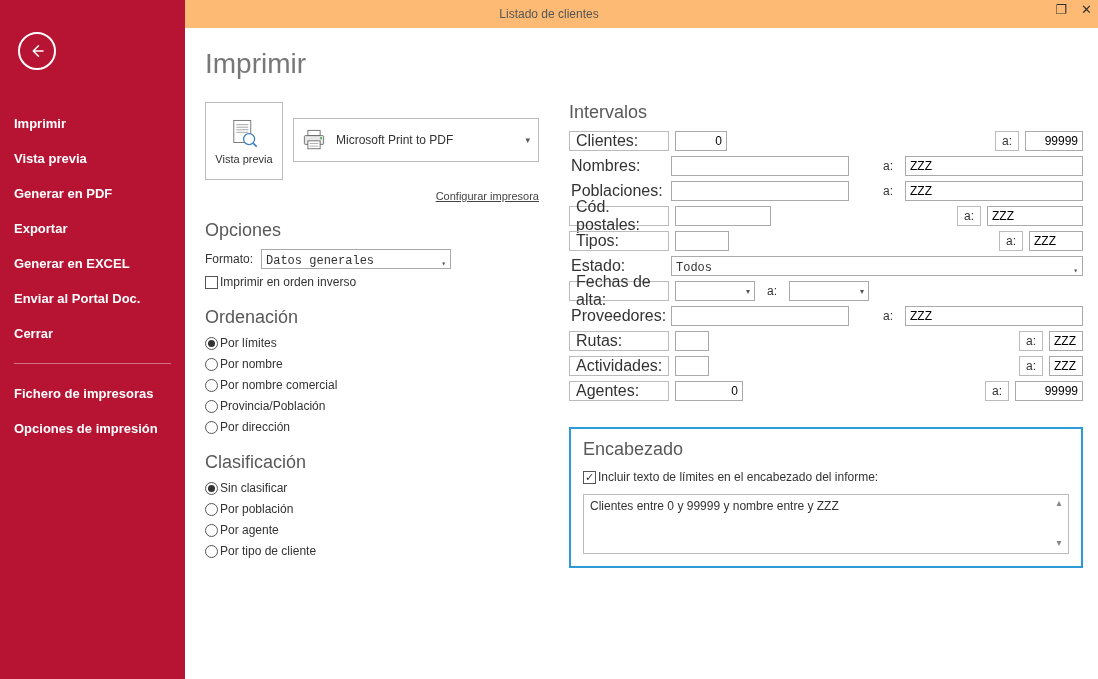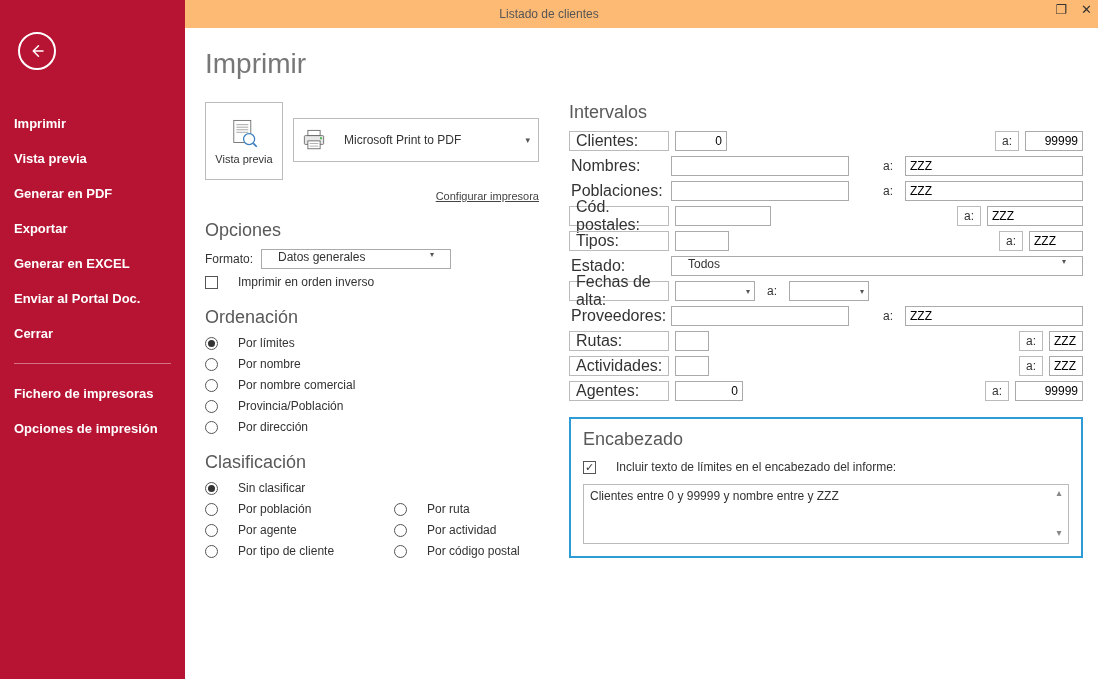--- a/index.html
+++ b/index.html
@@ -117,21 +117,20 @@
   .printer-select {
     border: 1px solid #bbb;
     height: 44px;
     width: 246px;
     display: flex;
     align-items: center;
     padding: 0 6px;
     cursor: pointer;
     position: relative;
     margin-top: 16px;
-    gap: 8px;
   }
   .printer-select .picon { width: 28px; height: 28px; margin-right: 8px; }
   .printer-select .plabel { font-size: 12px; color: #333; }
   .printer-select .chev { position: absolute; right: 8px; font-size: 9px; color: #555; }
   .config-link {
     text-align: right;
     width: 334px;
     margin-top: 10px;
     font-size: 11px;
     color: #444;
@@ -142,33 +141,34 @@
     display: flex;
     align-items: center;
     gap: 8px;
     margin-bottom: 6px;
   }
   .formato-row label { font-size: 12px; }
   .dropdown {
     border: 1px solid #aaa;
     height: 20px;
     display: flex;
-    align-items: flex-start;
+    align-items: flex-end;
     justify-content: space-between;
-    padding: 0 16px;
+    padding: 0 4px;
     font-size: 12px;
     background: #fff;
     cursor: pointer;
     position: relative;
+    font-family: Liberation Mono, monospace;
   }
   .dropdown .chev { font-size: 8px; color: #555; }
   .checkbox-row, .radio-row {
     display: flex;
     align-items: center;
-    gap: 20px;
+    gap: 2px;
     font-size: 12px;
     margin-bottom: 7px;
     cursor: pointer;
   }
   .checkbox-box {
     width: 13px; height: 13px;
     border: 1px solid #555;
     display: inline-flex;
     align-items: center;
     justify-content: center;
@@ -187,21 +187,20 @@
   }
   .radio-circ.checked::after {
     content: "";
     width: 7px; height: 7px;
     background: #333;
     border-radius: 50%;
   }
   .class-grid {
     display: flex;
     gap: 60px;
-    align-items: flex-end;
   }
   .class-col { display: flex; flex-direction: column; }
   
   .int-row {
     display: flex;
     align-items: center;
     margin-bottom: 5px;
     height: 20px;
   }
   .int-label {
@@ -234,21 +233,21 @@
     align-items: center;
     font-size: 12px;
     margin: 0 6px;
     cursor: pointer;
   }
   .a-lbl.plain { border: none; }
   .intervals { margin-top: 6px; }
   .header-box {
     border: 2px solid #2d9cd6;
     padding: 10px 12px 12px 12px;
-    margin-top: 16px;
+    margin-top: 26px;
   }
   .header-box .section-title { margin-top: 0; margin-bottom: 10px; }
   .header-textarea {
     border: 1px solid #bbb;
     height: 60px;
     padding: 4px 6px;
     font-size: 12px;
     position: relative;
   }
   .scroll-arrow {
@@ -388,34 +387,20 @@
           </div>
           <div class="radio-row">
             <span class="radio-circ"></span>
             <span>Por agente</span>
           </div>
           <div class="radio-row">
             <span class="radio-circ"></span>
             <span>Por tipo de cliente</span>
           </div>
         </div>
-        <div class="class-col">
-          <div class="radio-row">
-            <span class="radio-circ"></span>
-            <span>Por ruta</span>
-          </div>
-          <div class="radio-row">
-            <span class="radio-circ"></span>
-            <span>Por actividad</span>
-          </div>
-          <div class="radio-row">
-            <span class="radio-circ"></span>
-            <span>Por código postal</span>
-          </div>
-        </div>
       </div>
     </div>
 
     <div class="col-right">
       <div class="section-title first">Intervalos</div>
 
       <div class="intervals">
 
         <div class="int-row">
           <span class="int-label btn">Clientes:</span>

